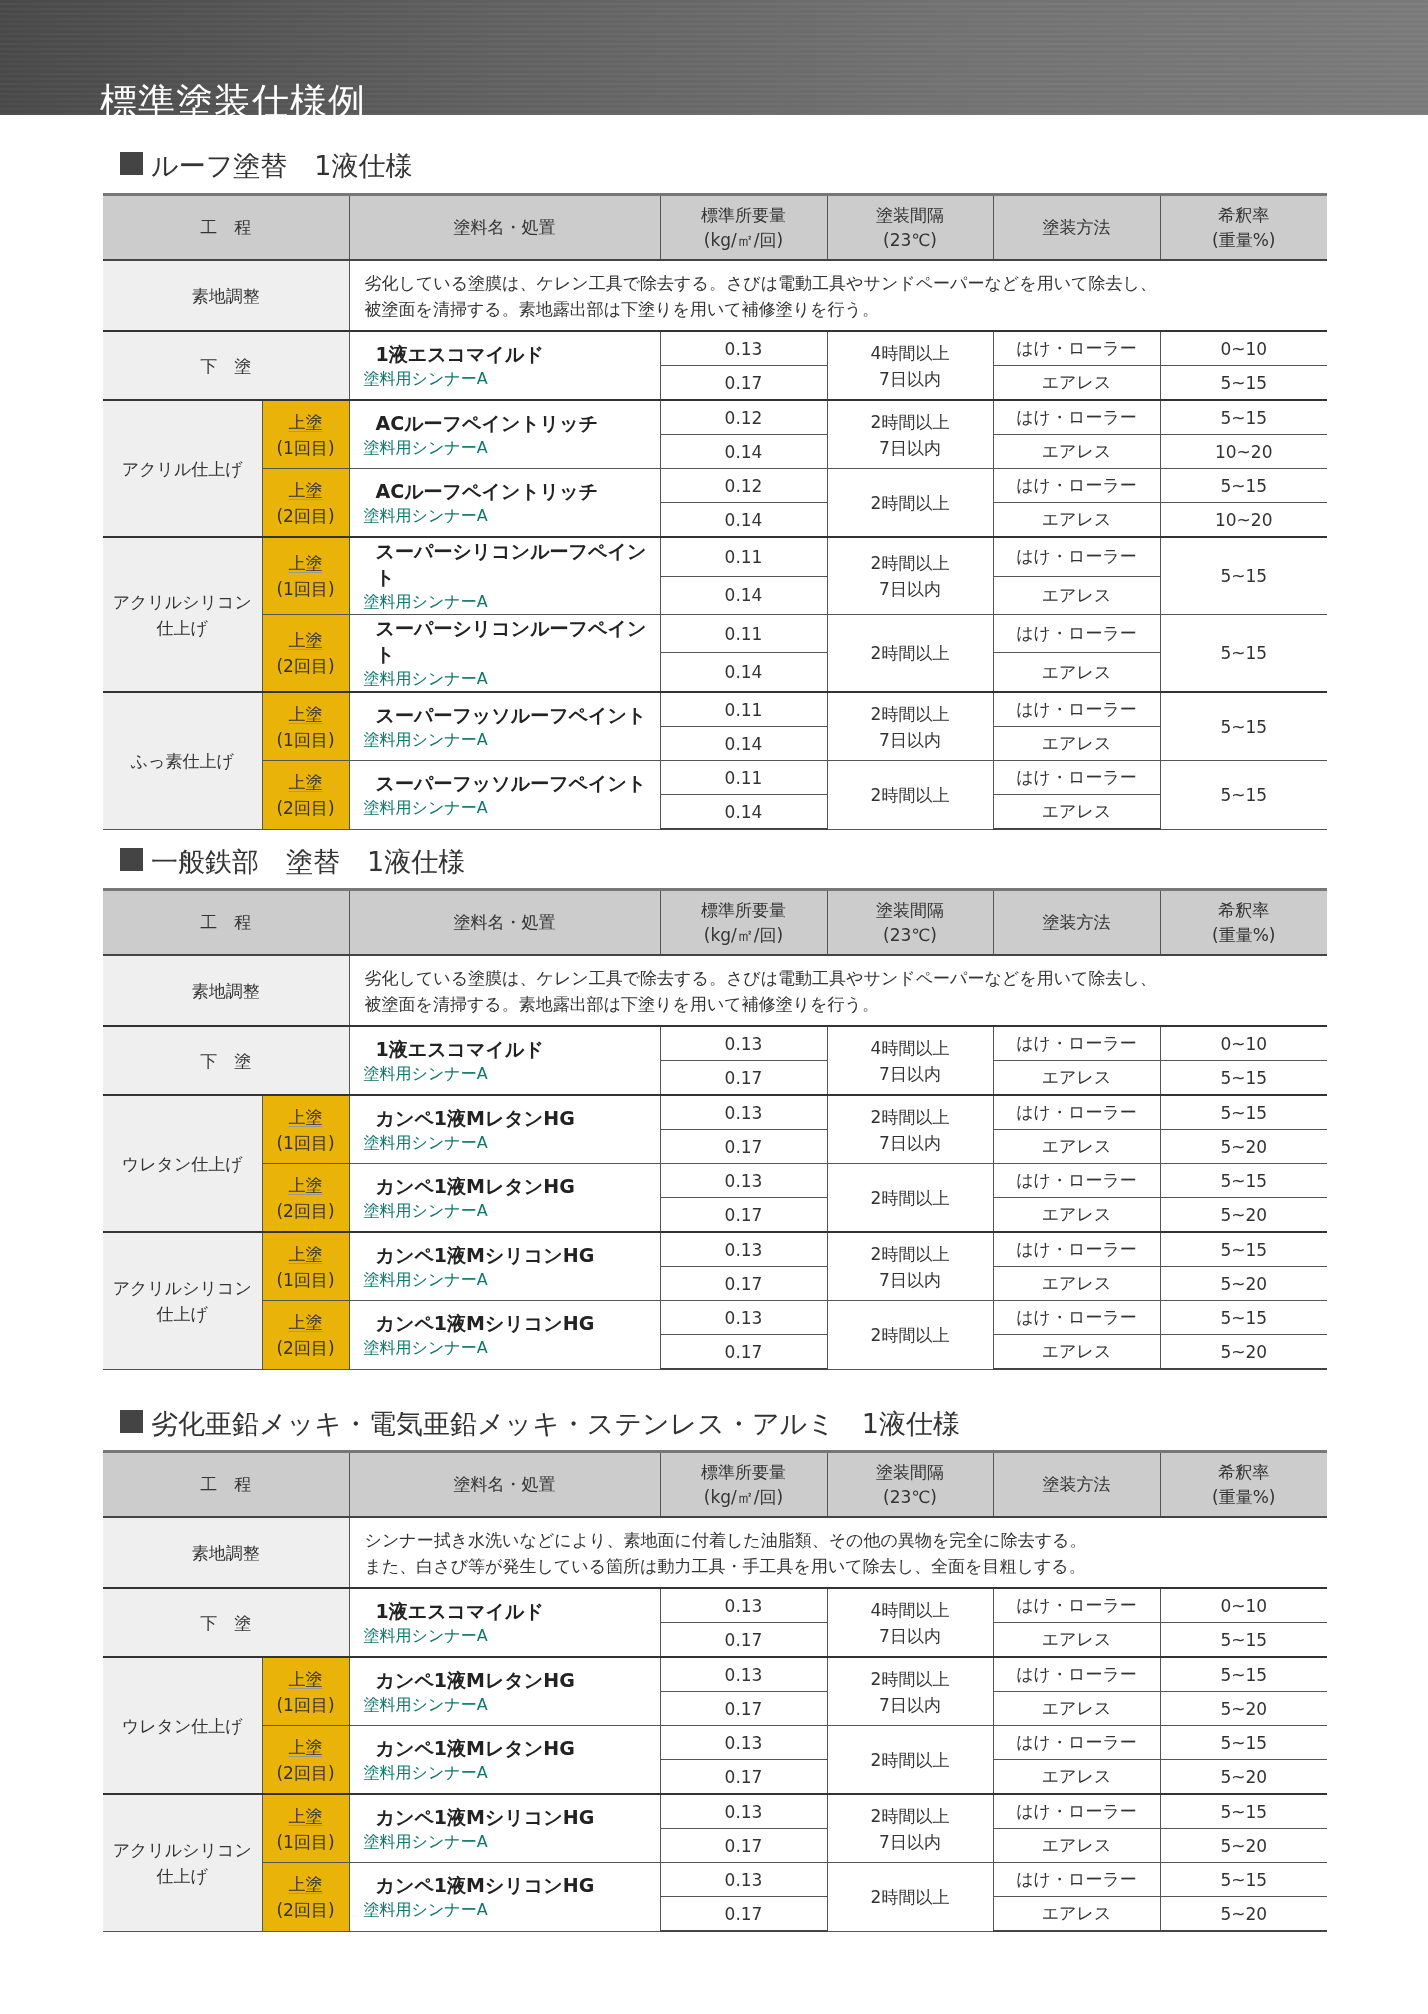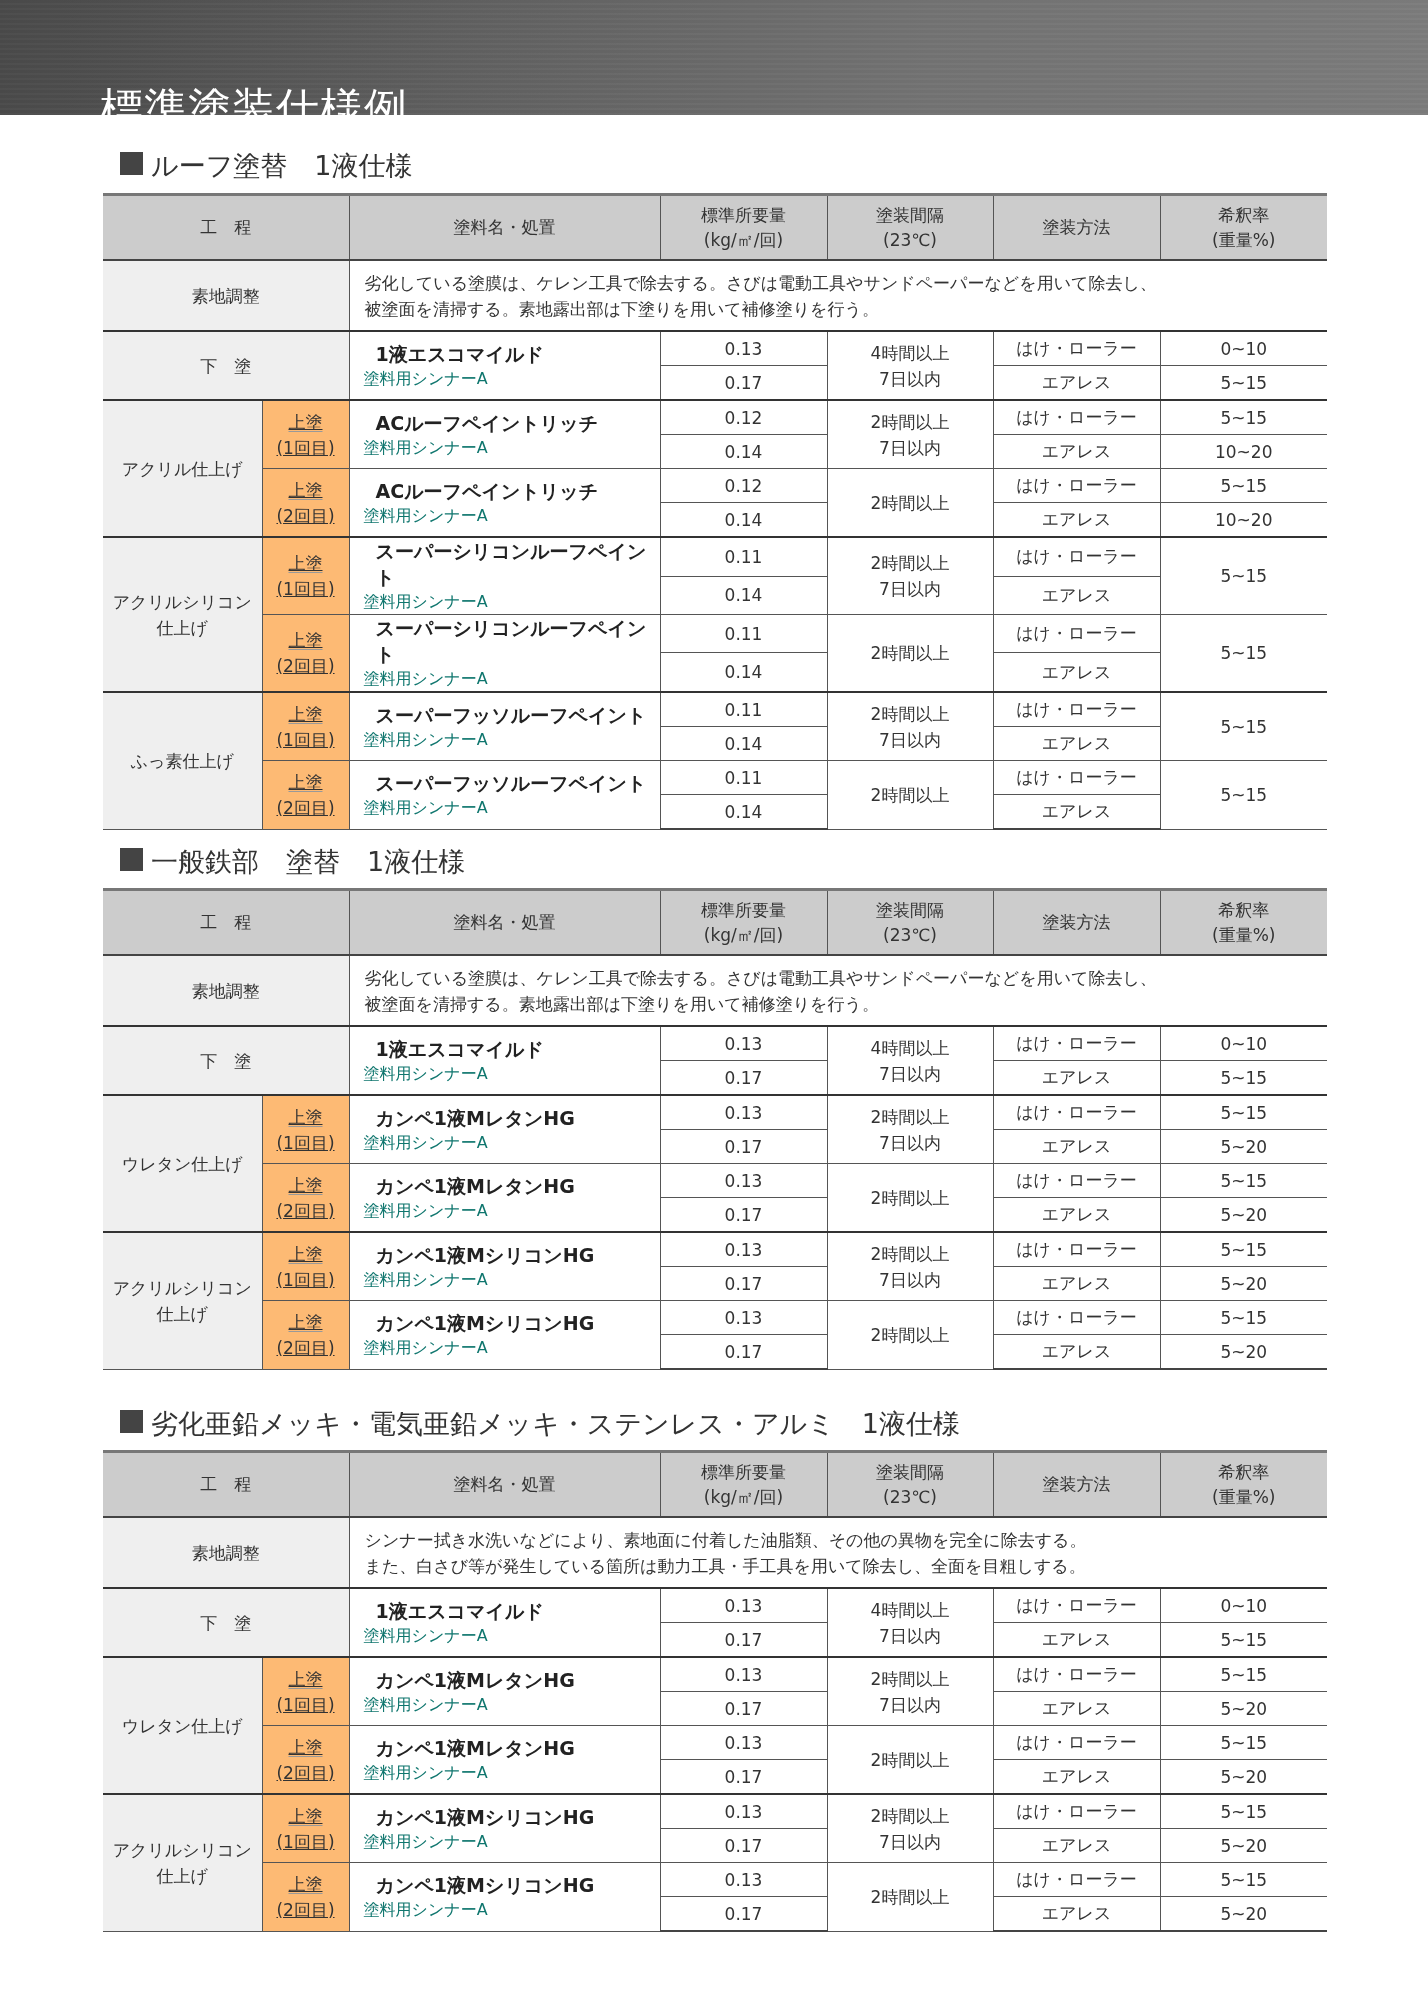--- a/index.html
+++ b/index.html
@@ -2,38 +2,38 @@
 <html><head>
 <meta charset="utf-8">
 <style>
   html, body { margin:0; padding:0; background:#ffffff; }
   body { width:1428px; height:2014px; position:relative; overflow:hidden;
          font-family:"DejaVu Sans", "Liberation Sans", sans-serif; color:#333; }
   .header { position:absolute; left:0; top:0; width:1428px; height:115px;
             background:linear-gradient(90deg,#4a4a4a 0%,#626262 35%,#737373 65%,#7c7c7c 100%); }
   .header::after { content:""; position:absolute; inset:0;
             background:repeating-linear-gradient(0deg, rgba(255,255,255,0.025) 0 2px, rgba(0,0,0,0.02) 2px 5px); }
-  .page-title { position:absolute; left:100px; top:58px; font-size:43px; color:#ffffff;
+  .page-title { position:absolute; left:100px; top:58px; font-size:37px; color:#ffffff;
             letter-spacing:1px; font-weight:normal; line-height:1; z-index:2; }
   .section-title { position:absolute; left:120px; font-size:27px; color:#333; line-height:1;
             display:flex; align-items:flex-start; white-space:nowrap; }
   .section-title .sq { display:inline-block; width:23px; height:23px; background:#444; margin-right:8px; }
   table.spec { position:absolute; left:103px; width:1224px; border-collapse:collapse;
             table-layout:fixed; font-size:17px; color:#333; }
   table.spec col.c1 { width:159px; } table.spec col.c2 { width:87px; }
   table.spec col.c3 { width:311px; } table.spec col.c4 { width:167px; }
   table.spec col.c5 { width:166px; } table.spec col.c6 { width:167px; }
   table.spec col.c7 { width:167px; }
   table.spec td, table.spec th { border:1px solid #555; padding:0; text-align:center;
             vertical-align:middle; font-weight:normal; }
   table.spec thead th { background:#cccccc; height:63px; line-height:25px; font-size:17px;
             border-top:3px solid #777; border-bottom:2px solid #444; }
   table.spec tr.subrow td { height:33px; }
   table.spec td.process { background:#efefef; line-height:26px; }
-  table.spec td.coat { background:#fdba74; line-height:26px;text-decoration:underline; }
+  table.spec td.coat { background:#eab308; line-height:26px; }
   table.spec td.prep-text { text-align:left; padding-left:15px; line-height:26px; height:69px; }
   table.spec td.paint { text-align:left; padding-left:14px; vertical-align:middle; }
   .paint-main { font-size:19px; color:#222; display:block; line-height:26px; font-weight:600;margin-left:12px; }
   .paint-sub { font-size:16px; color:#0f766e; display:block; line-height:24px; }
   table.spec td.interval { line-height:26px; }
   table.spec tbody tr.grp-top td { border-top:2px solid #333; }
   table.spec tbody tr:last-child td, table.spec td.lastcell { border-bottom:2px solid #444; }
   table.spec td.first-col, table.spec th.first-col { border-left:none; }
   table.spec td.last-col, table.spec th.last-col { border-right:none; }
   .uline { text-decoration:underline; text-decoration-color:#999; text-underline-offset:3px; }

